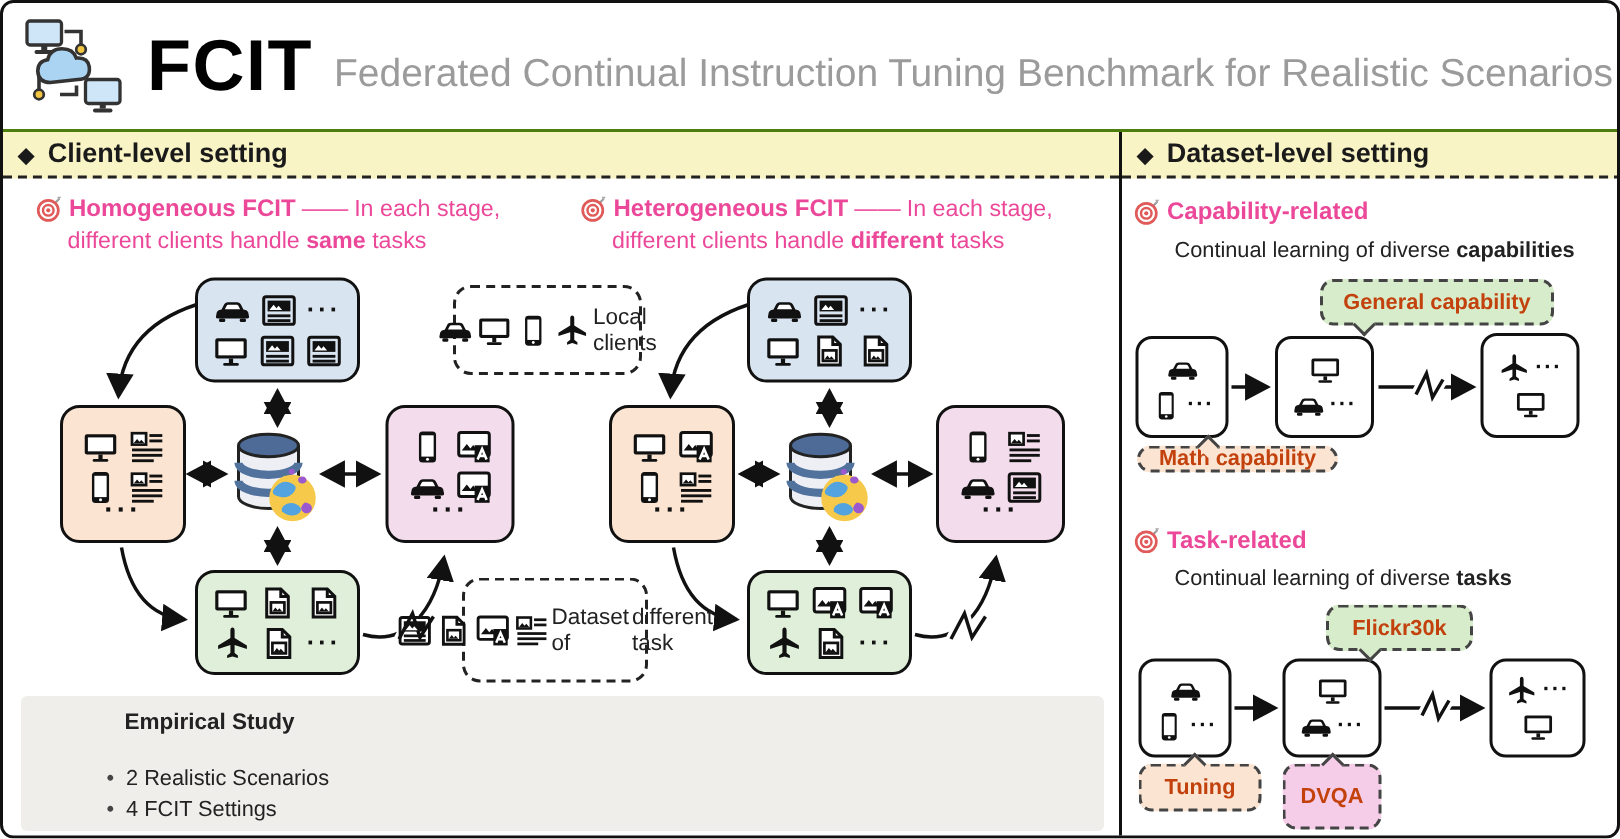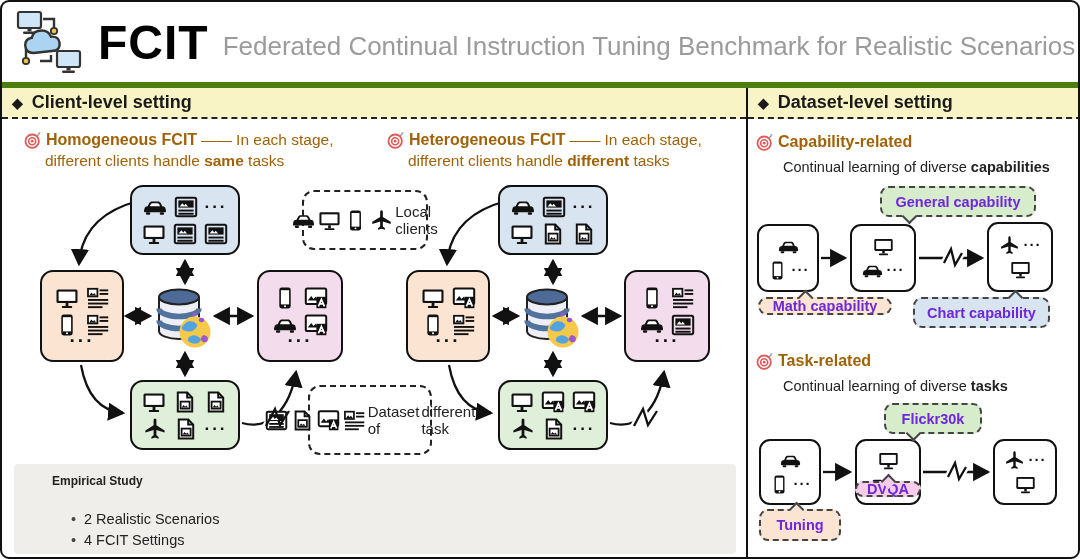--- a/index.html
+++ b/index.html
@@ -3,34 +3,34 @@
 <meta charset="utf-8">
 <style>
   html,body{margin:0;padding:0;background:#fff;}
   *{box-sizing:border-box;}
   #fig{
     position:relative;width:1080px;height:559px;background:#fff;
     border:2px solid #111;border-radius:9px;overflow:hidden;
     font-family:"Liberation Sans", sans-serif;color:#1a1a1a;
   }
   
-  .header{position:absolute;left:0;top:0;width:100%;height:86px;border-bottom:6px solid #4d7c0f;
+  .header{position:absolute;left:0;top:0;width:100%;height:86px;border-bottom:2px solid #4d7c0f;
     display:flex;align-items:center;padding-left:14px;}
   .logo{width:66px;height:66px;flex:0 0 auto;}
   .fcit{font-size:48px;font-weight:bold;letter-spacing:1px;margin-left:16px;color:#000;}
   .subtitle{font-size:26px;color:var(--subtitle_gray);margin-left:14px;padding-top:8px;white-space:nowrap;}
   
   .vdiv{position:absolute;left:744px;top:86px;width:2px;height:473px;background:#111;}
   .pheader{position:absolute;height:31px;background:var(--yellow);border-bottom:2px dashed #222;
     display:flex;align-items:center;padding-left:10px;font-size:18px;font-weight:bold;}
   .pheader .dia{font-size:14px;margin-right:9px;}
   #ph-left{left:0;top:86px;width:744px;}
   #ph-right{left:746px;top:86px;width:334px;}
   
-  .sect{position:absolute;font-size:15.5px;line-height:21px;color:#a16207;}
+  .sect{position:absolute;font-size:15.5px;line-height:21px;color:#ec4899;}
   .sect .t{font-weight:bold;font-size:16px;}
   .sect .dash{margin:0 4px;}
   .sect .l2{padding-left:21px;}
   .ticon{width:18px;height:18px;vertical-align:-4px;margin-right:4px;}
   
   .cbox{position:absolute;border:2.4px solid #111;border-radius:13px;z-index:2;
     display:flex;flex-direction:column;justify-content:center;align-items:center;gap:3px;padding:4px;}
   .blue{background:var(--blue);}
   .peach{background:var(--peach);}
   .pink{background:var(--pink);}
@@ -45,33 +45,33 @@
   .dashbox{position:absolute;border:2.4px dashed #222;border-radius:12px;background:#fff;z-index:2;
     display:flex;flex-direction:row;align-items:center;justify-content:center;gap:2px;padding:4px;}
   .dashbox .irow .ic svg{width:23px;height:23px;}
   .dashbox .lbl{font-size:15px;color:#222;line-height:17px;}
   
   .db{position:absolute;z-index:2;}
   .db svg{width:58px;height:62px;}
   
   .strip{position:absolute;left:12px;top:462px;width:722px;height:90px;background:var(--gray);border-radius:4px;}
   .col{position:absolute;font-size:14.5px;line-height:21.5px;color:#222;}
-  .col .ct{font-weight:bold;font-size:12px;margin-bottom:1px;}
+  .col .ct{font-weight:bold;font-size:15px;margin-bottom:1px;margin-left:31px;}
   .col ul{margin:16px;padding:0;list-style:none;}
   .col li{padding-left:16px;position:relative;}
   .col li::before{content:"\2022";position:absolute;left:3px;color:#444;}
   
   .desc{position:absolute;font-size:14.5px;color:#222;}
   .capbox{position:absolute;border:2.2px solid #111;border-radius:11px;background:#fff;z-index:2;
     display:flex;flex-direction:column;justify-content:center;align-items:center;gap:3px;padding:3px;}
   .capbox .irow{gap:4px;}
   .capbox .irow .ic svg{width:21px;height:21px;}
   .capbox .dots{font-size:15px;letter-spacing:1px;}
   .bubble{position:absolute;border:2.2px dashed #444;border-radius:9px;z-index:3;
-    display:flex;align-items:center;justify-content:center;font-weight:bold;font-size:14.5px;color:#6d28d9;}
+    display:flex;align-items:center;justify-content:center;font-weight:bold;font-size:14.5px;color:#c2410c;}
   .bub-green{background:var(--bubble_green);}
   .bub-peach{background:var(--peach);}
   .bub-blue{background:var(--blue);}
   .bub-pink{background:var(--bubble_pink);}
   .tail{position:absolute;width:11px;height:11px;background:inherit;transform:rotate(45deg);}
   .tail-up{top:-7px;border-left:2.2px dashed #444;border-top:2.2px dashed #444;}
   .tail-down{bottom:-7px;border-right:2.2px dashed #444;border-bottom:2.2px dashed #444;}
   
   #arrows{position:absolute;left:0;top:0;width:1080px;height:559px;z-index:1;pointer-events:none;}
   #arrows path.a, #arrows line.a{stroke:#111;stroke-width:2.3;fill:none;}
@@ -613,24 +613,20 @@
             <use href="#i-monitor"></use>
           </svg>
         </span>
       </div>
   </div>
 
   <div class="bubble bub-peach" style="left:756px;top:295px;width:134px;height:18px;">
     <span>Math capability</span>
     <span class="tail tail-up" style="left:40px;"></span>
   </div>
-  <div class="bubble bub-blue" style="left:911px;top:295px;width:137px;height:31px;">
-    <span>Chart capability</span>
-    <span class="tail tail-up" style="left:95px;"></span>
-  </div>
 
   <div class="sect" style="left:754px;top:348px;width:320px;">
     <div><svg class="ticon">
           <use href="#i-target"></use>
         </svg><span class="t">Task-related</span></div>
   </div>
   <div class="desc" style="left:781px;top:376px;"><span>Continual learning of diverse </span><b>tasks</b></div>
 
   <div class="bubble bub-green" style="left:882px;top:401px;width:98px;height:31px;">
     <span>Flickr30k</span>
@@ -686,18 +682,18 @@
             <use href="#i-monitor"></use>
           </svg>
         </span>
       </div>
   </div>
 
   <div class="bubble bub-peach" style="left:757px;top:507px;width:82px;height:32px;">
     <span>Tuning</span>
     <span class="tail tail-up" style="left:30px;"></span>
   </div>
-  <div class="bubble bub-pink" style="left:853px;top:479px;width:66px;height:16px;">
+  <div class="bubble bub-pink" style="left:853px;top:507px;width:66px;height:44px;">
     <span>DVQA</span>
     <span class="tail tail-up" style="left:26px;"></span>
   </div>
 
 </div>
 
 </body></html>

